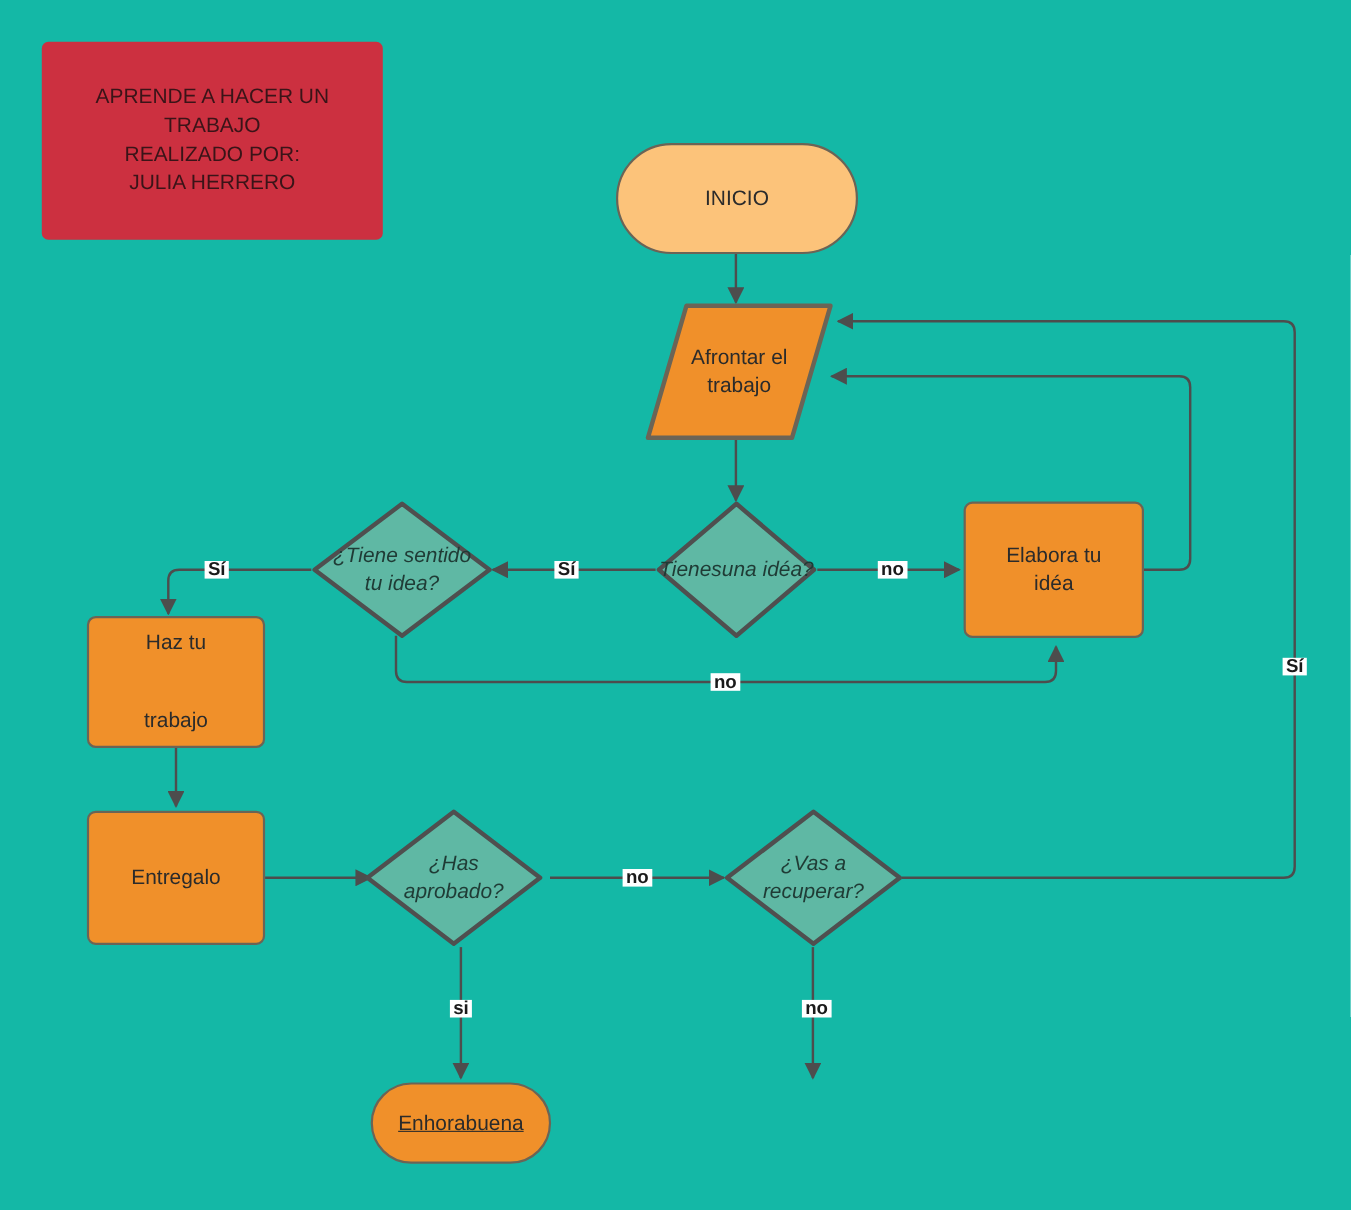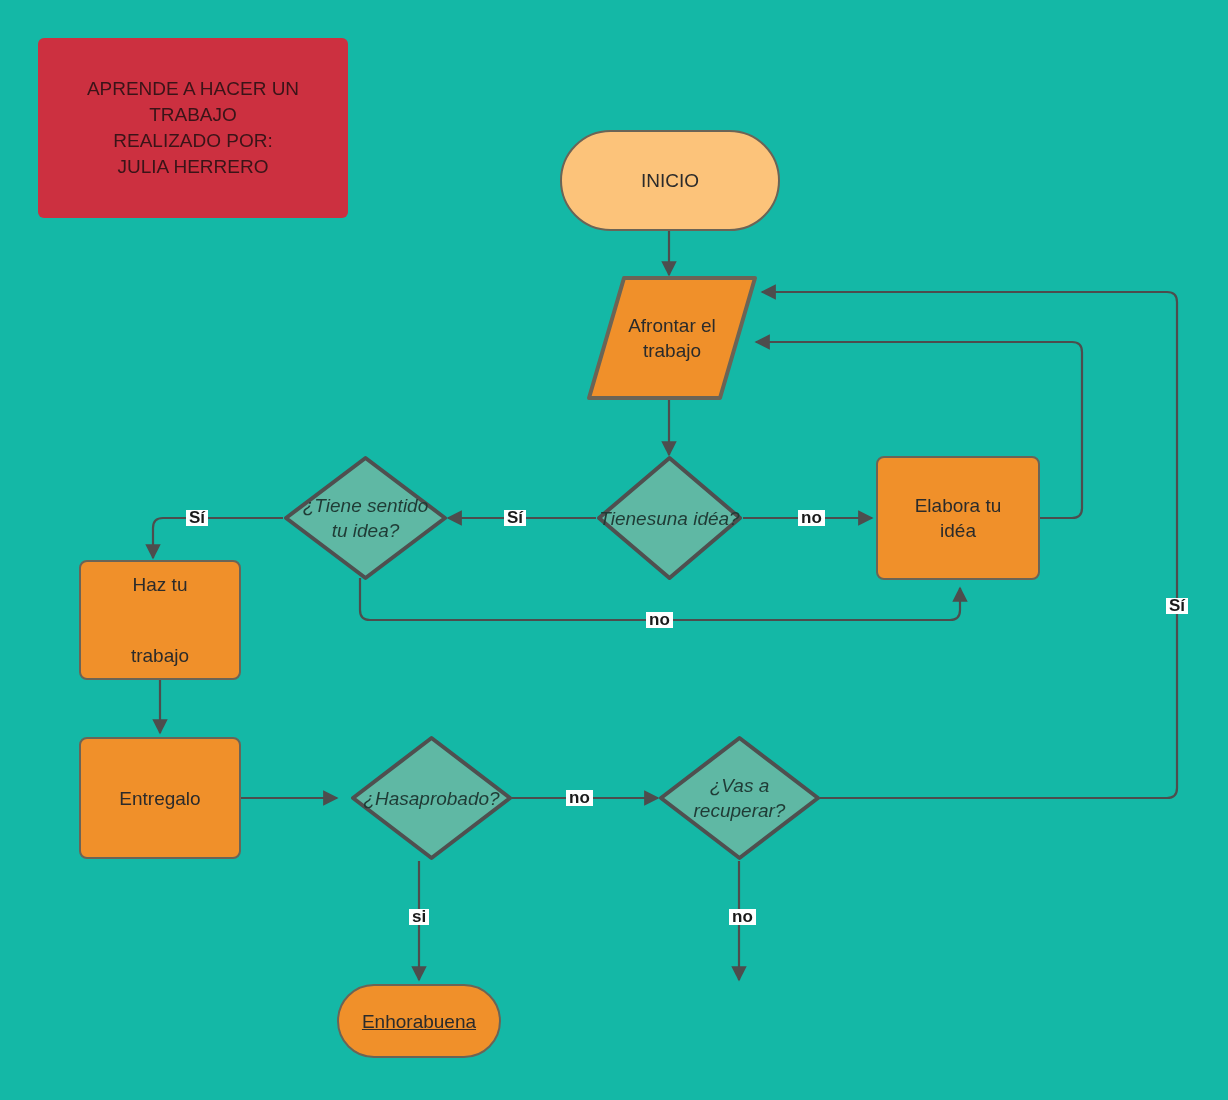--- a/index.html
+++ b/index.html
@@ -187,21 +187,21 @@
 
   <div class="node node-rect" style="left:79px; top:560px; width:162px; height:120px; flex-direction:column;gap:46px;">
     <span>Haz tu</span>
     <span>trabajo</span>
   </div>
 
   <div class="node node-rect" style="left:79px; top:737px; width:162px; height:122px;">
     <span>Entregalo</span>
   </div>
 
-  <div class="node node-diamond" style="left:350px; top:735px; width:163px; height:126px; flex-direction:row;">
+  <div class="node node-diamond" style="left:331px; top:735px; width:163px; height:126px; flex-direction:column;">
     <svg class="diamond-shape" viewBox="0 0 163 126" preserveAspectRatio="none" xmlns="http://www.w3.org/2000/svg">
       <path d="M 81.5 3 L 160 63 L 81.5 123 L 3 63 Z" fill="#5FB8A4" stroke="#4f4f4f" stroke-width="4" stroke-linejoin="round"></path>
     </svg>
     <span class="diamond-label">¿Has</span>
     <span class="diamond-label">aprobado?</span>
   </div>
 
   <div class="node node-diamond" style="left:658px; top:735px; width:163px; height:126px; flex-direction:column;justify-content:center;">
     <svg class="diamond-shape" viewBox="0 0 163 126" preserveAspectRatio="none" xmlns="http://www.w3.org/2000/svg">
       <path d="M 81.5 3 L 160 63 L 81.5 123 L 3 63 Z" fill="#5FB8A4" stroke="#4f4f4f" stroke-width="4" stroke-linejoin="round"></path>

